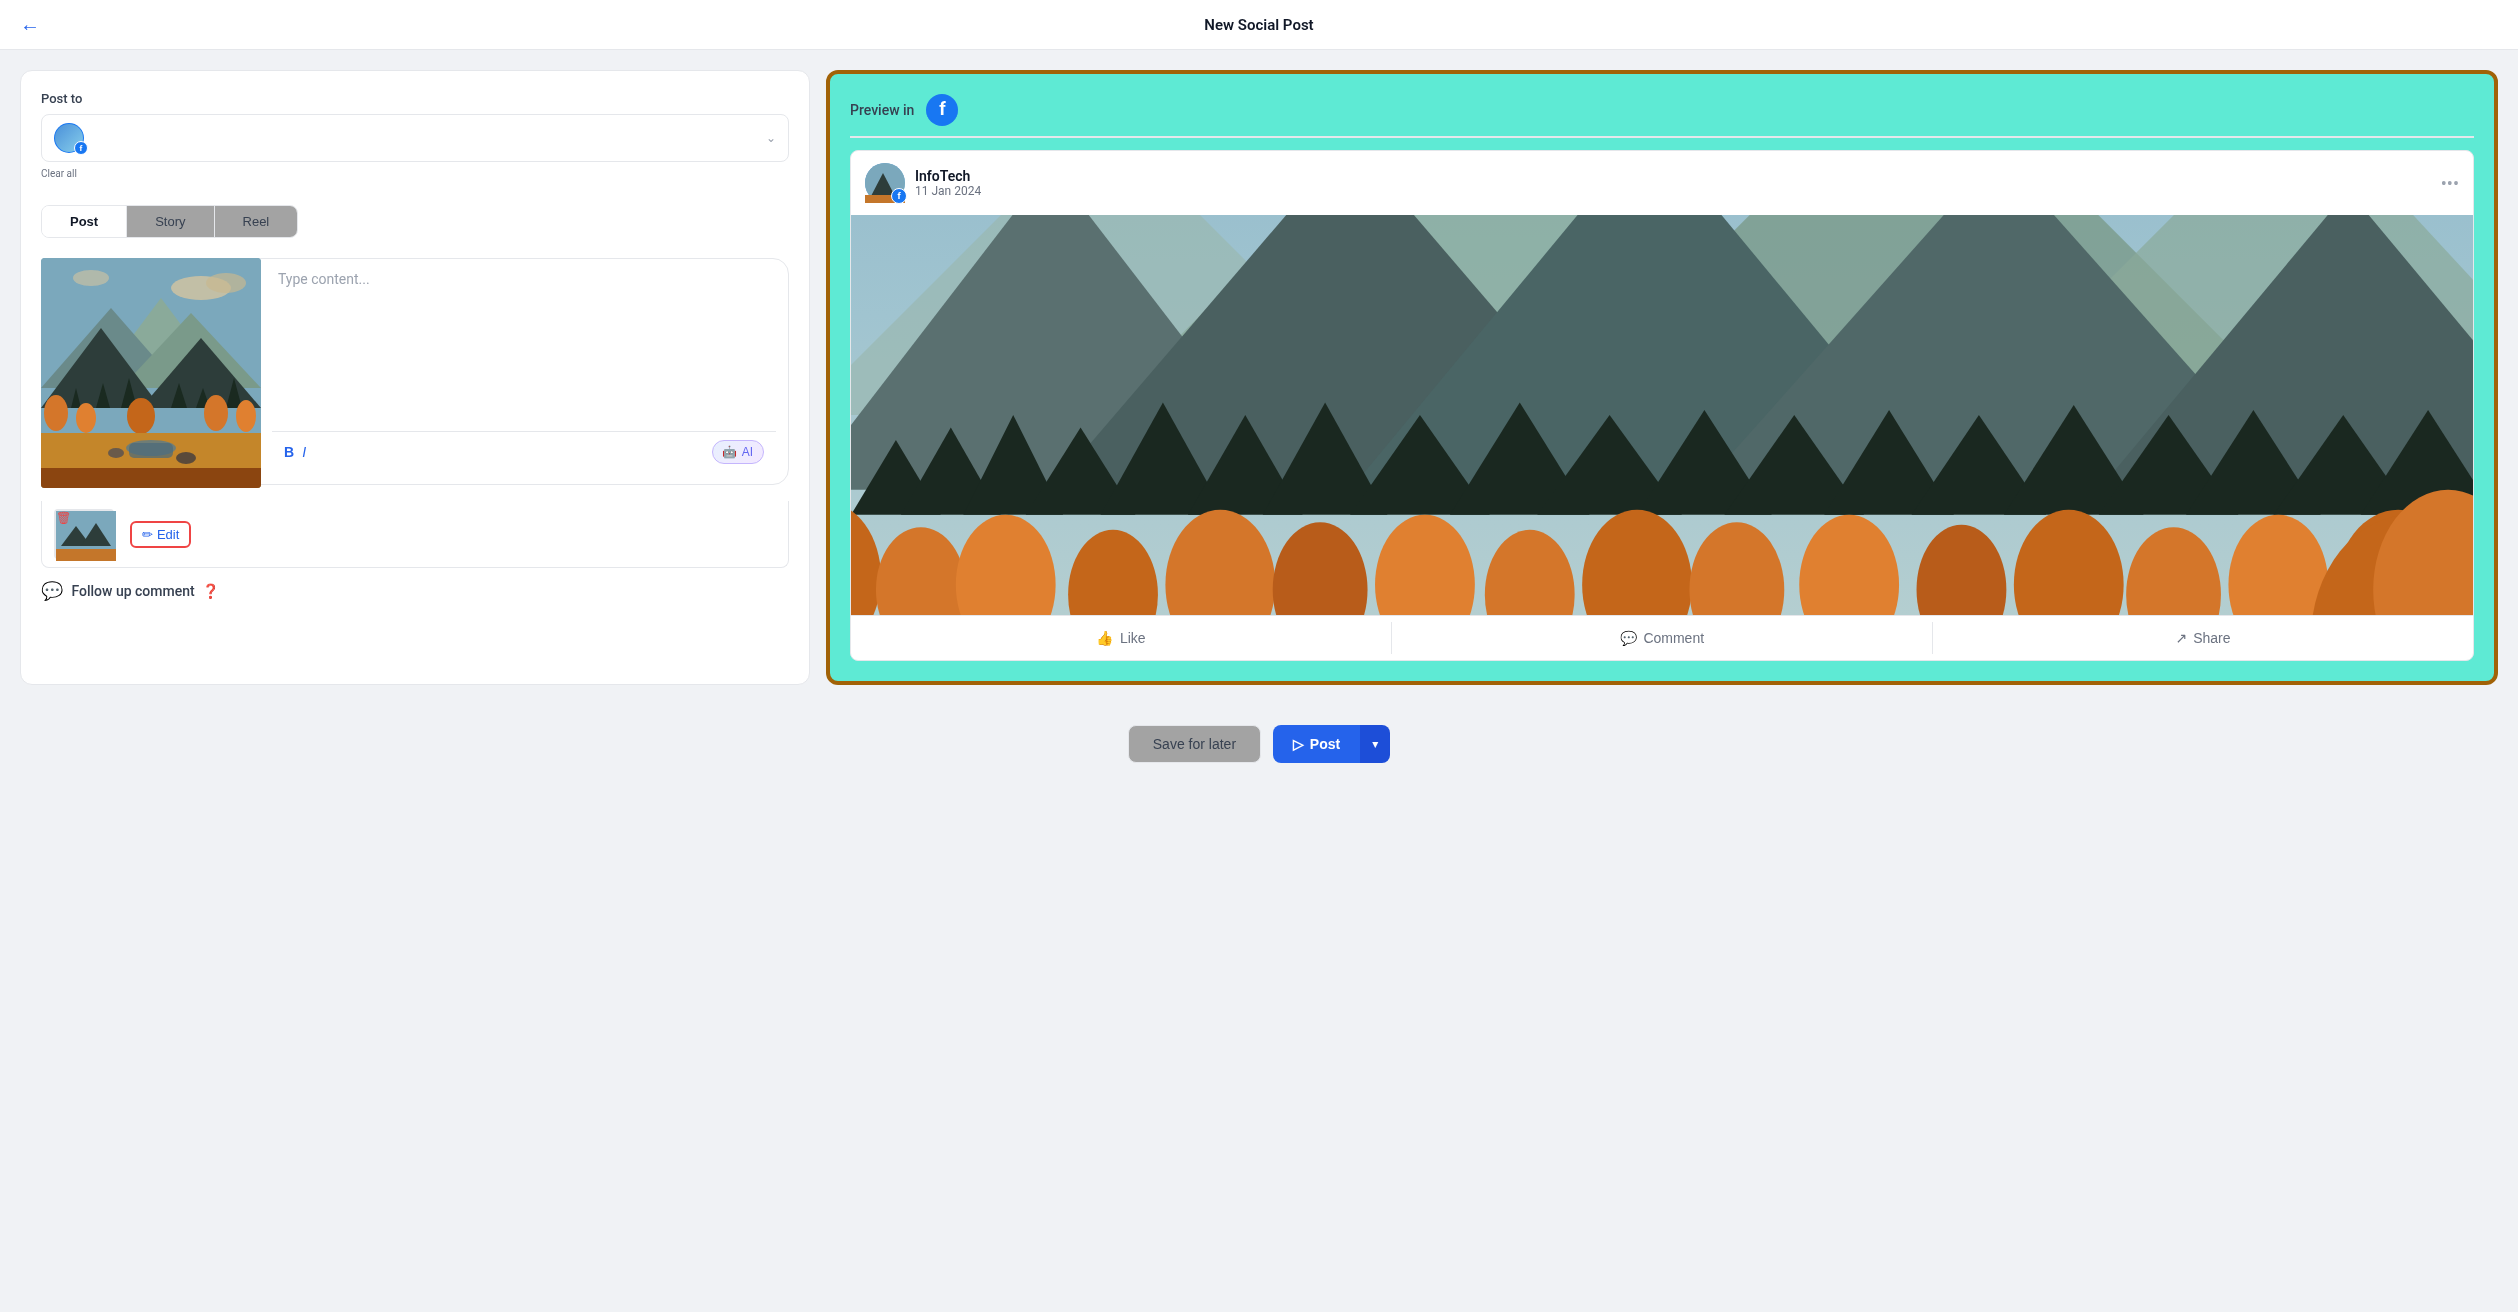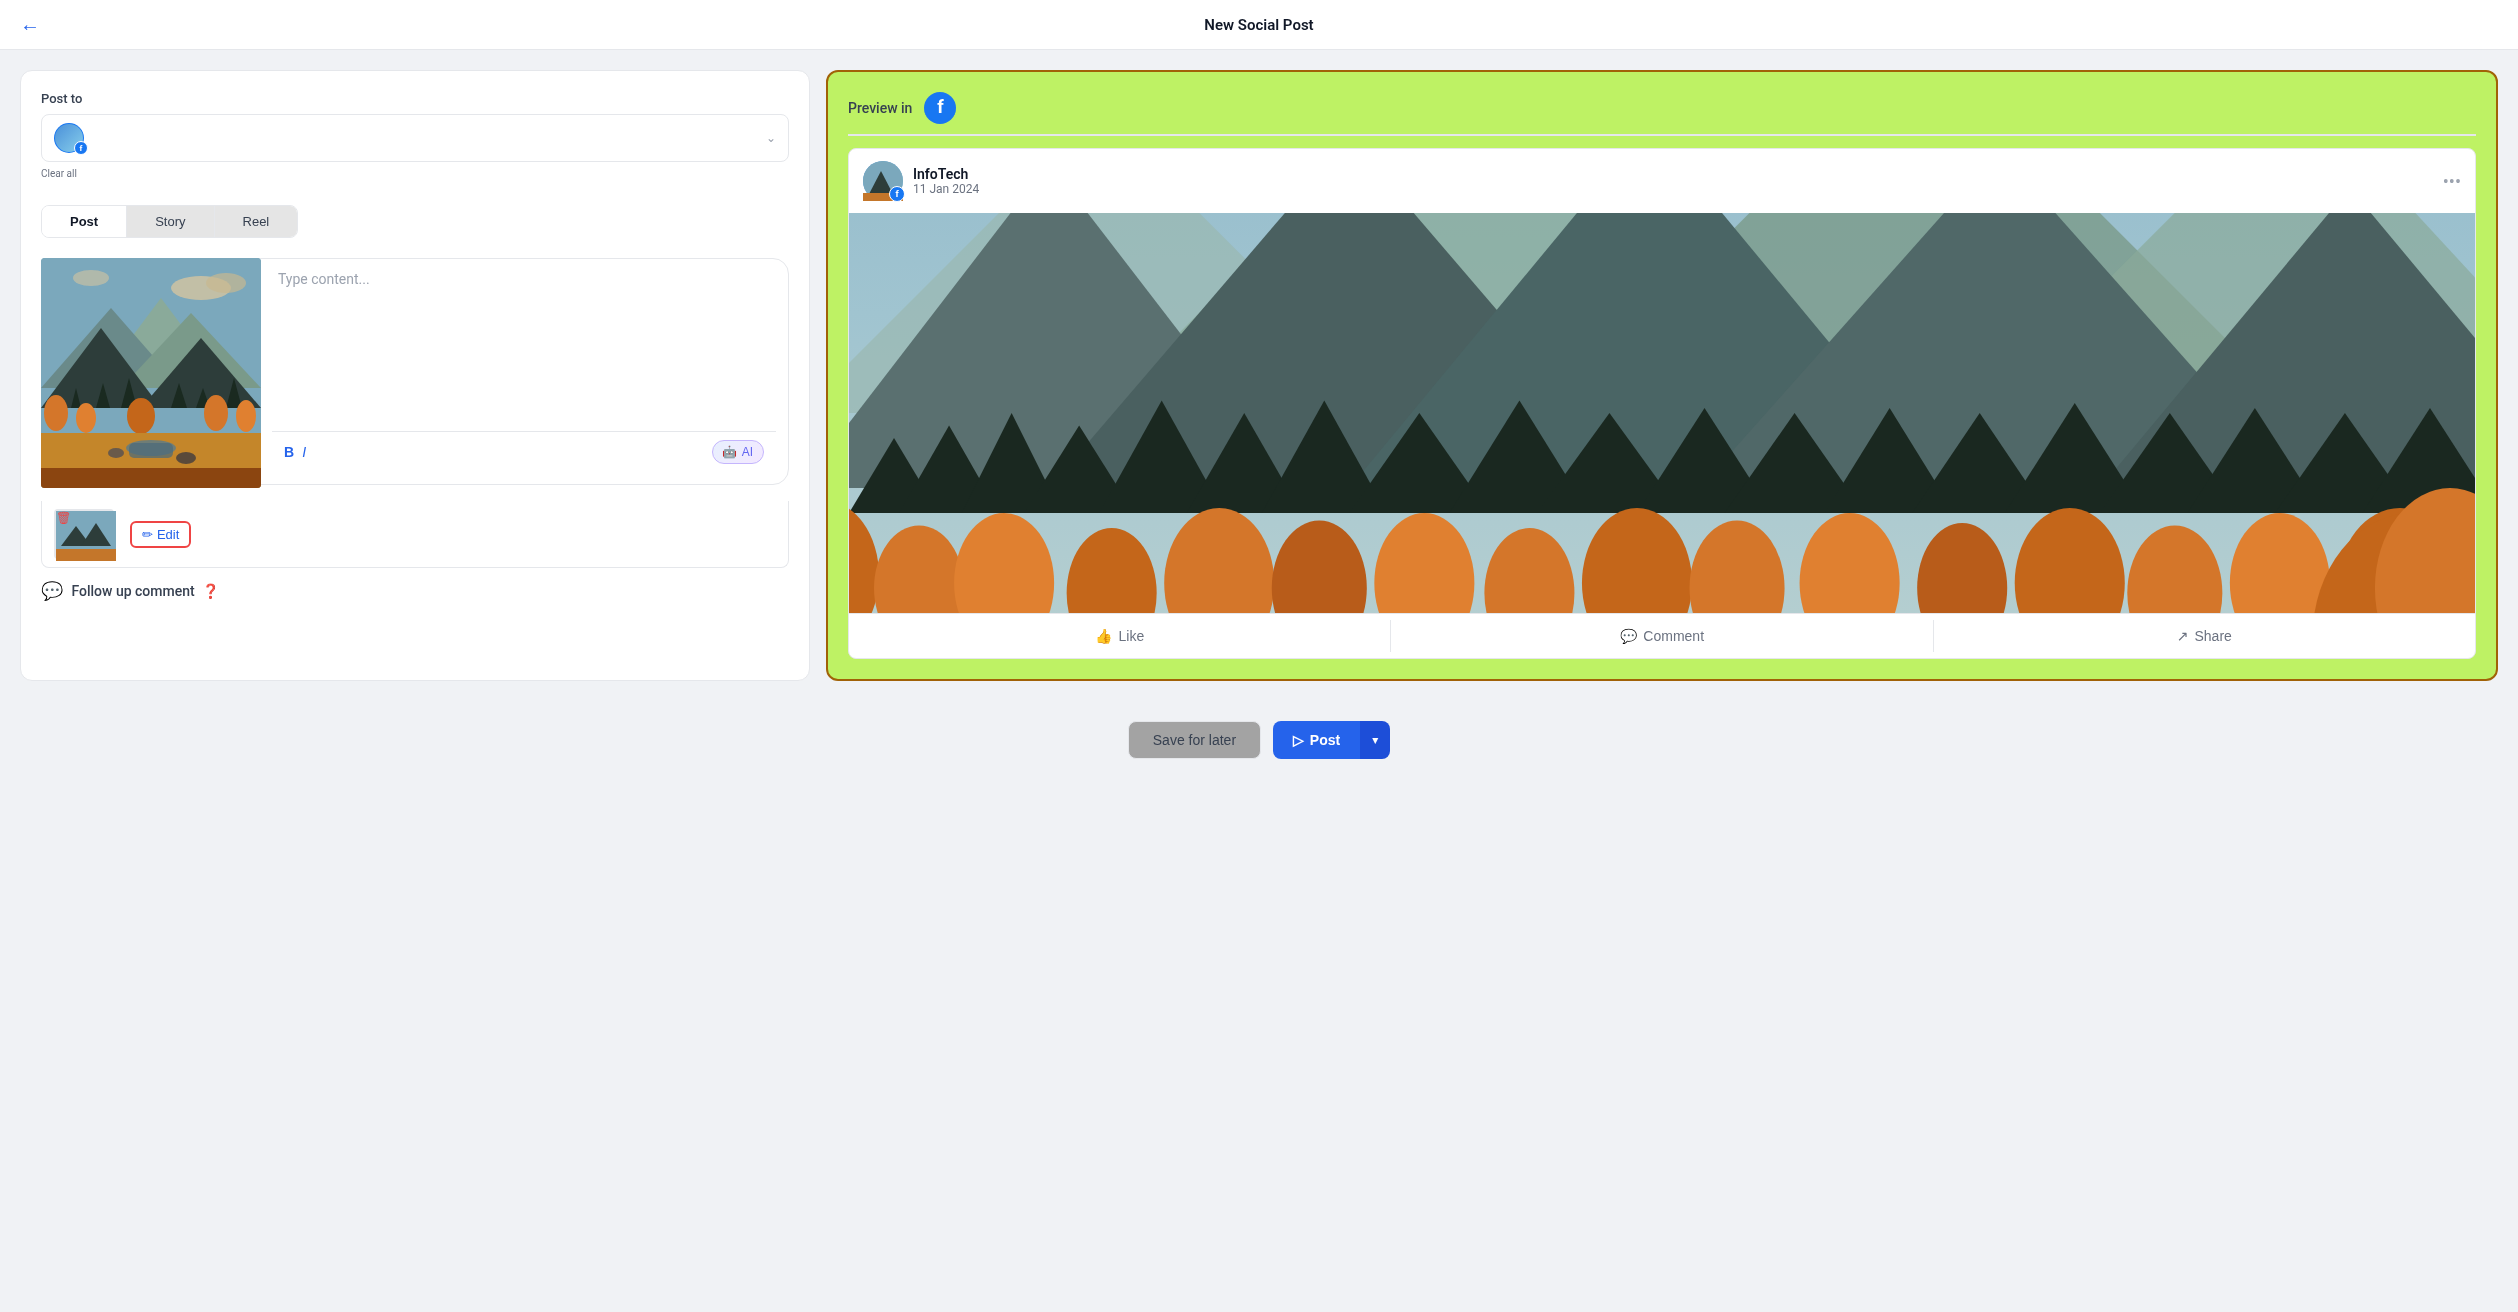--- a/index.html
+++ b/index.html
@@ -39,23 +39,23 @@
     }
     .left-panel {
       background: #fff;
       border-radius: 12px;
       border: 1px solid #e5e7eb;
       padding: 20px;
       flex: 0 0 790px;
       max-width: 790px;
     }
     .right-panel {
-      background: #bef264;
+      background: #5eead4;
       border-radius: 12px;
-      border: 2px solid #a16207;
+      border: 4px solid #a16207;
       padding: 20px;
       flex: 1;
     }
     .section-label {
       font-size: 13px;
       color: #374151;
       margin-bottom: 8px;
       font-weight: 500;
     }
     .post-to-selector {
@@ -119,21 +119,21 @@
       border-radius: 8px;
       overflow: hidden;
       margin-bottom: 20px;
       width: fit-content;
     }
     .post-type-tab {
       padding: 8px 28px;
       font-size: 13px;
       font-weight: 500;
       cursor: pointer;
-      background: #e5e5e5;
+      background: #a3a3a3;
       border: none;
       color: #374151;
     }
     .post-type-tab.active {
       background: #fff;
       font-weight: 600;
       color: #111827;
     }
     .post-type-tab:not(:last-child) {
       border-right: 1px solid #e5e7eb;

